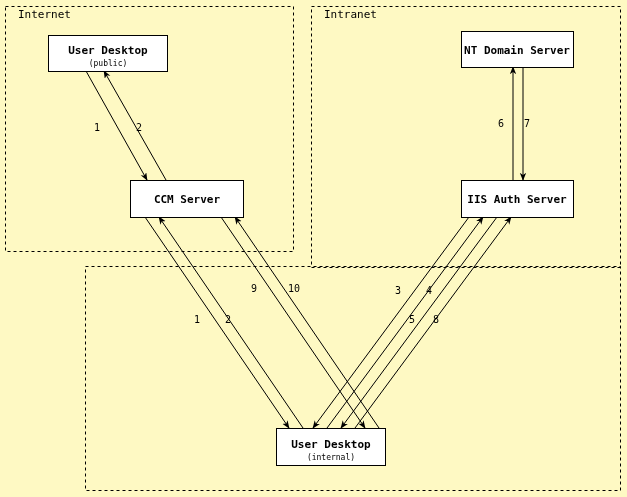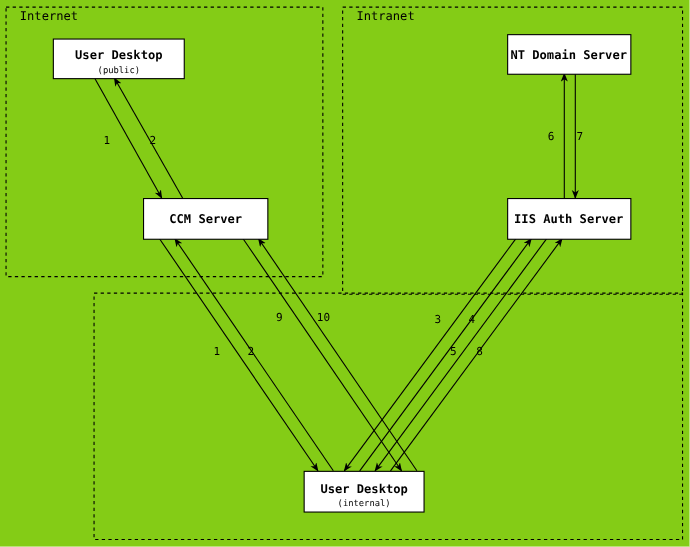--- a/index.html
+++ b/index.html
@@ -4,21 +4,21 @@
 <style>
   html, body {
     margin: 0;
     padding: 0;
     background: #ffffff;
   }
   #canvas {
     position: relative;
     width: 627px;
     height: 497px;
-    background: #84cc16;
+    background: #fef9c3;
     font-family: "DejaVu Sans Mono", monospace;
     overflow: hidden;
   }
   svg.layer {
     position: absolute;
     left: 0;
     top: 0;
     width: 627px;
     height: 497px;
   }

